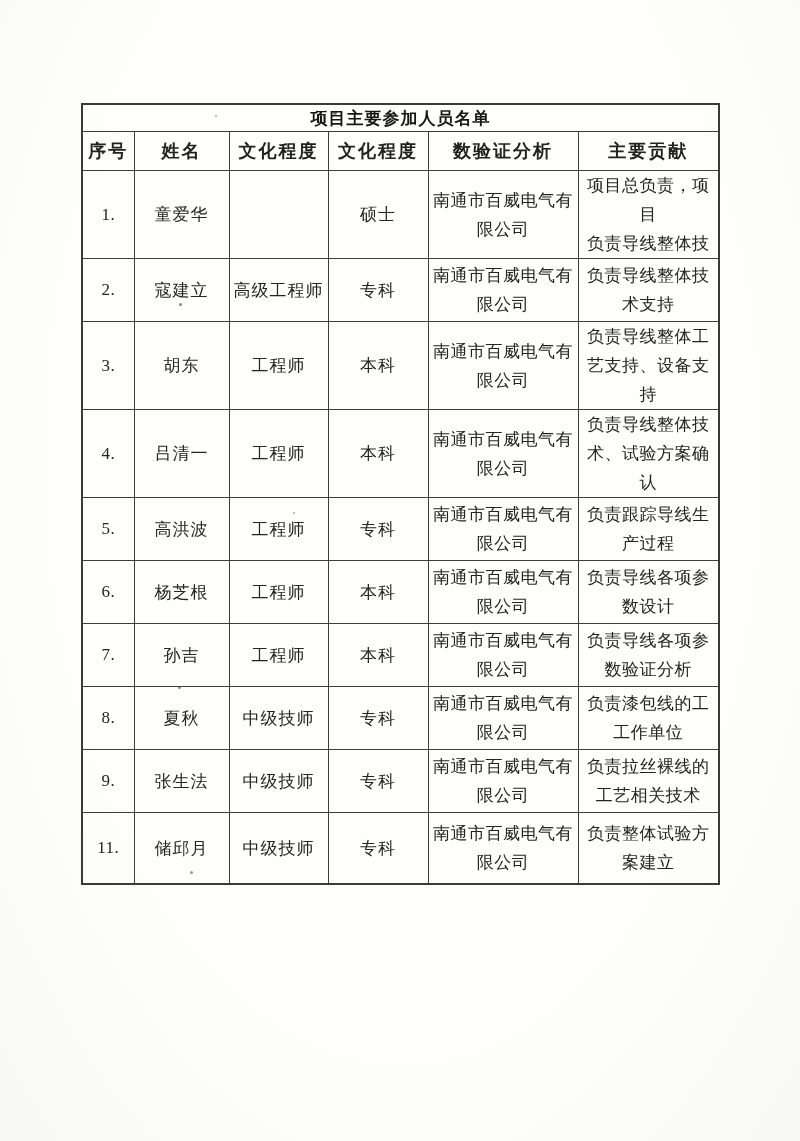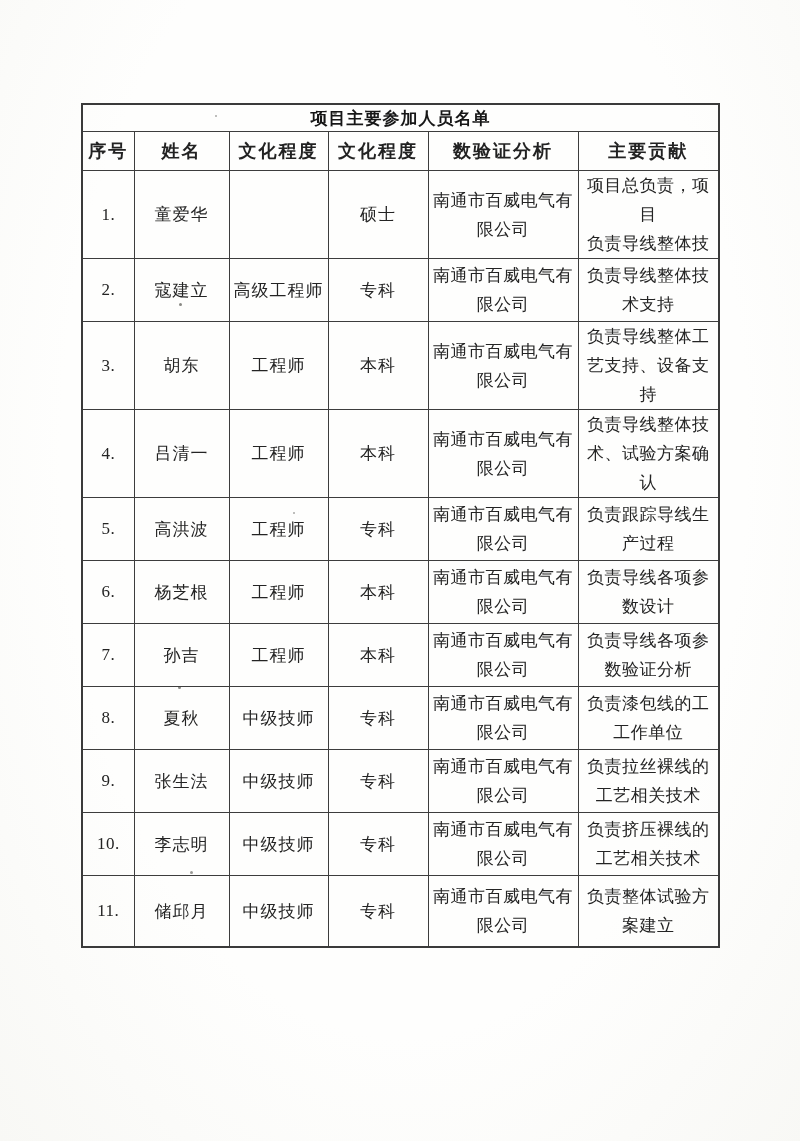--- a/index.html
+++ b/index.html
@@ -200,30 +200,20 @@
     <td class="cell-serial">9.</td>
     <td class="cell-name">张生法</td>
     <td class="cell-title">中级技师</td>
     <td class="cell-education">专科</td>
     <td class="two-line">南通市百威电气有
 限公司</td>
     <td class="two-line">负责拉丝裸线的
 工艺相关技术</td>
   </tr>
         <tr class="data-row">
-    <td class="cell-serial">10.</td>
-    <td class="cell-name">李志明</td>
-    <td class="cell-title">中级技师</td>
-    <td class="cell-education">专科</td>
-    <td class="two-line">南通市百威电气有
-限公司</td>
-    <td class="two-line">负责挤压裸线的
-工艺相关技术</td>
-  </tr>
-        <tr class="data-row">
     <td class="cell-serial">11.</td>
     <td class="cell-name">储邱月</td>
     <td class="cell-title">中级技师</td>
     <td class="cell-education">专科</td>
     <td class="two-line">南通市百威电气有
 限公司</td>
     <td class="two-line">负责整体试验方
 案建立</td>
   </tr>
       </tbody>

